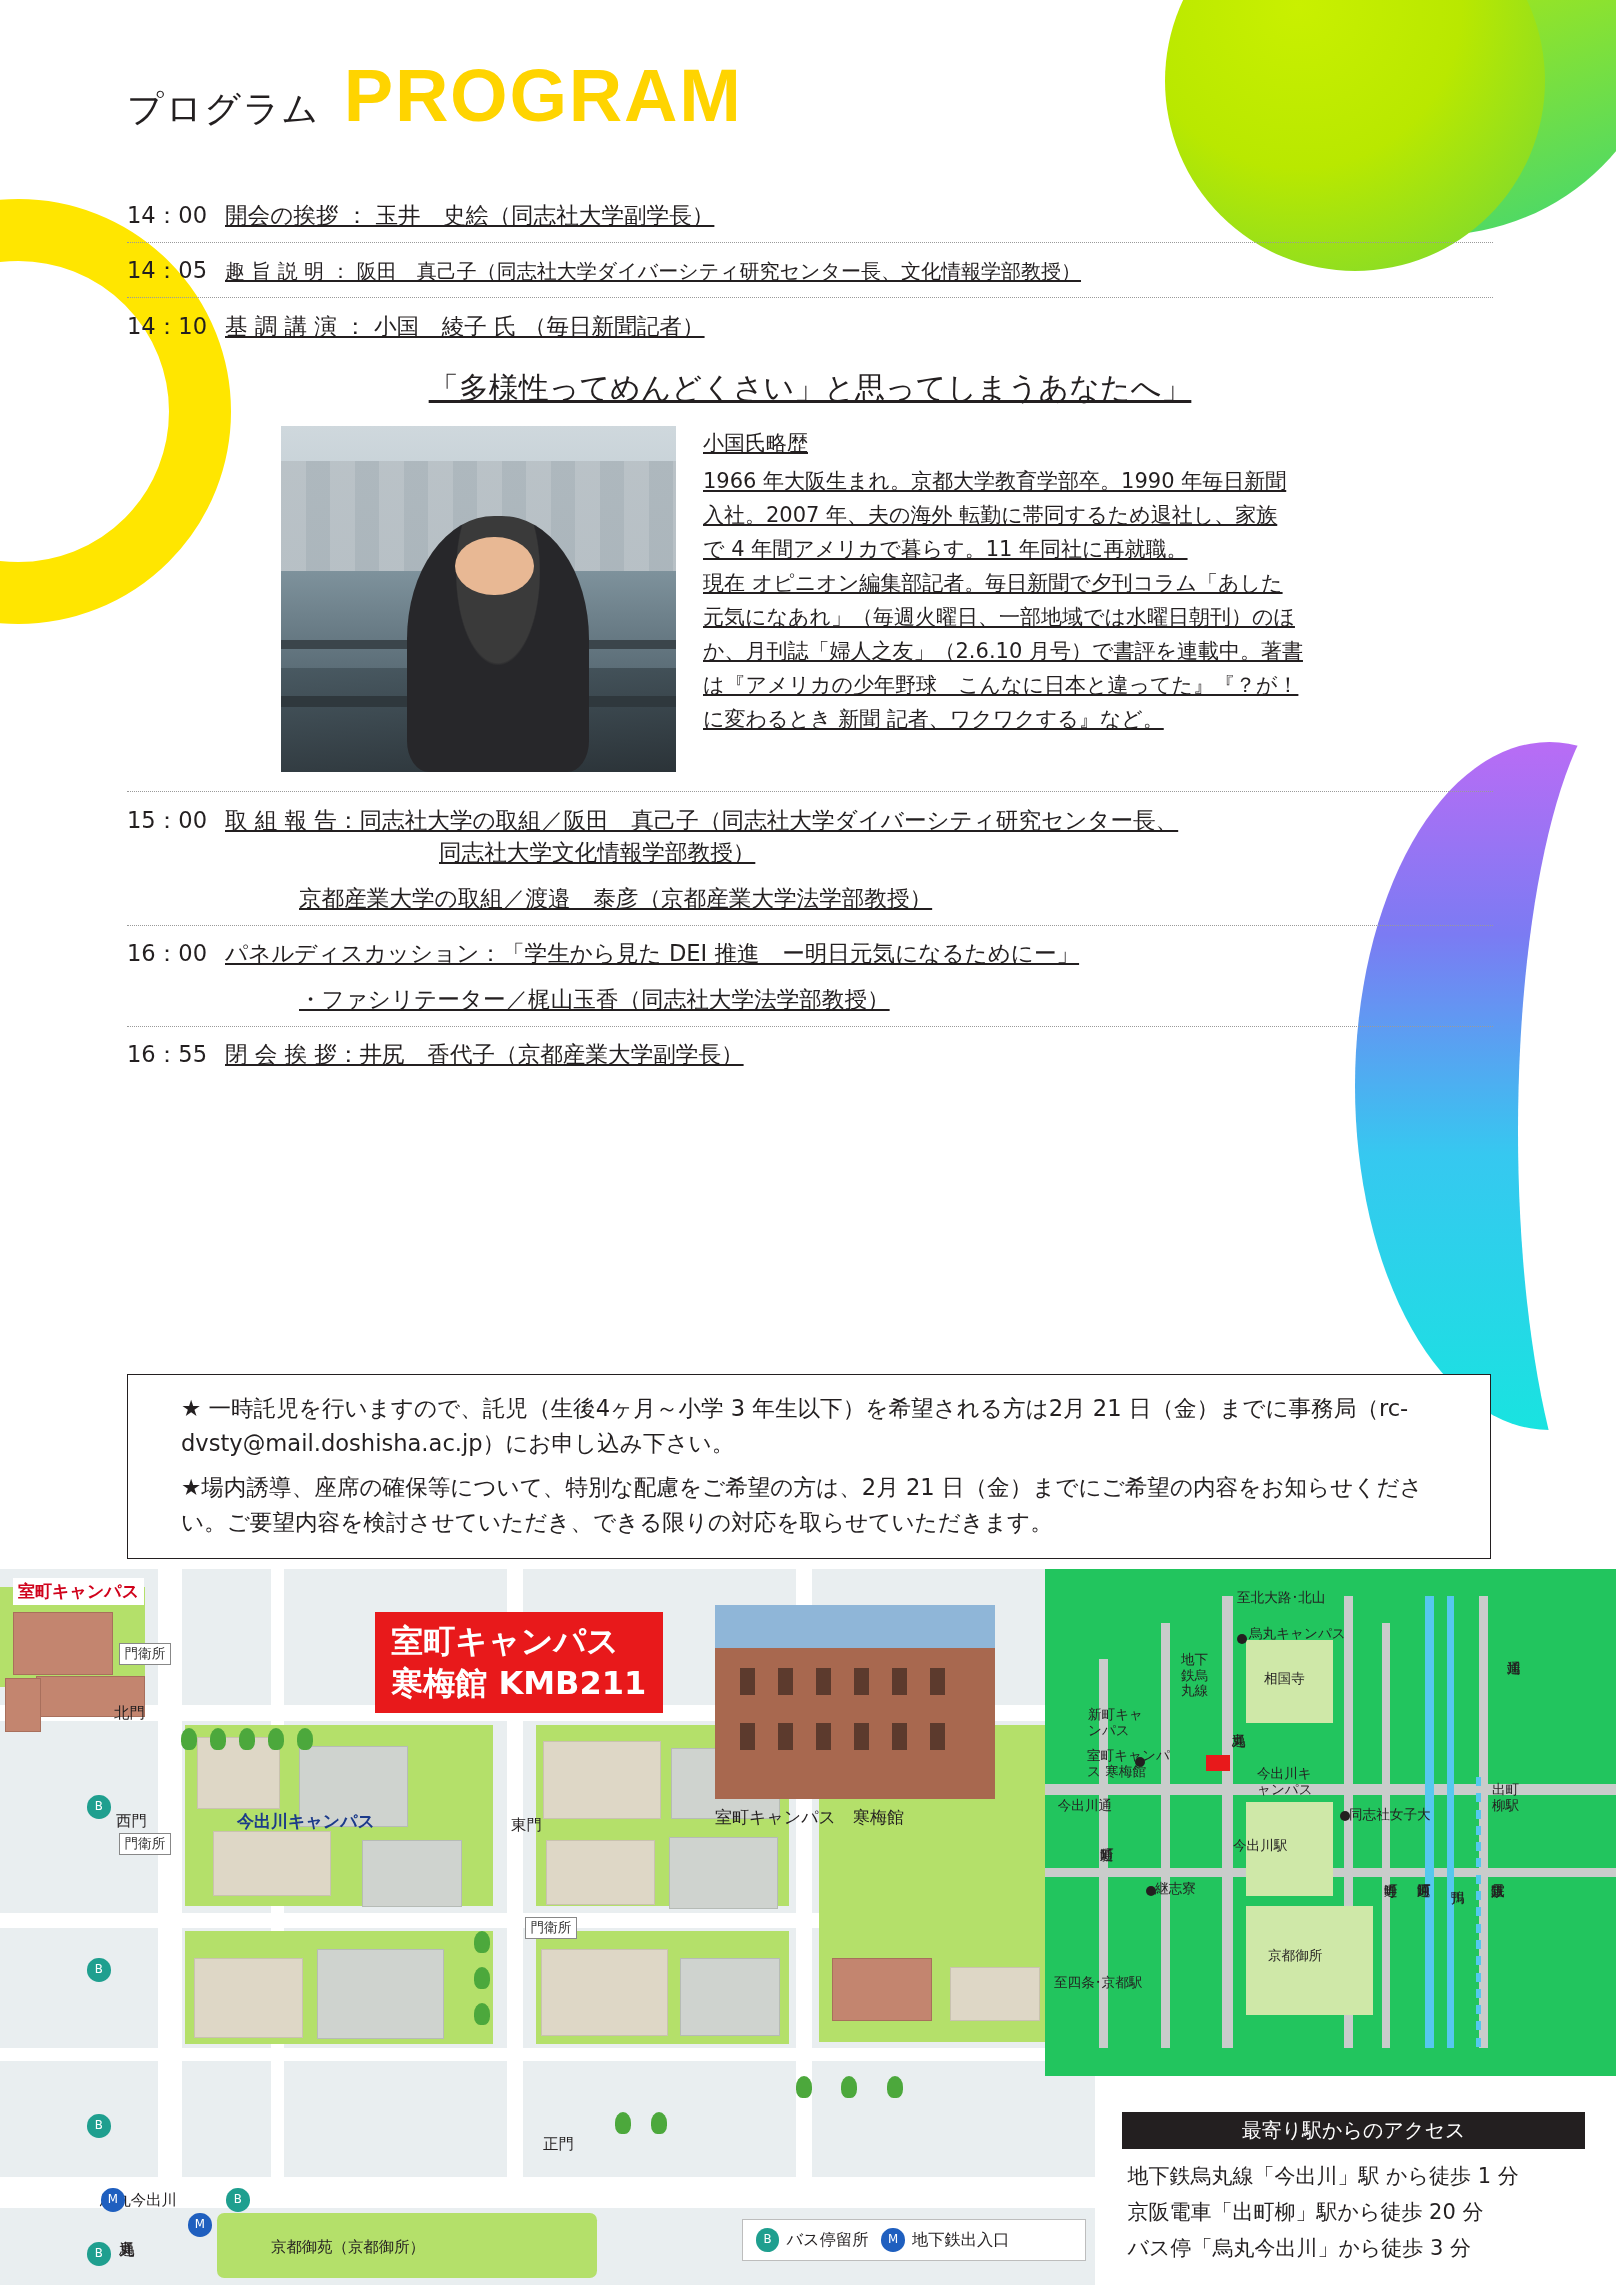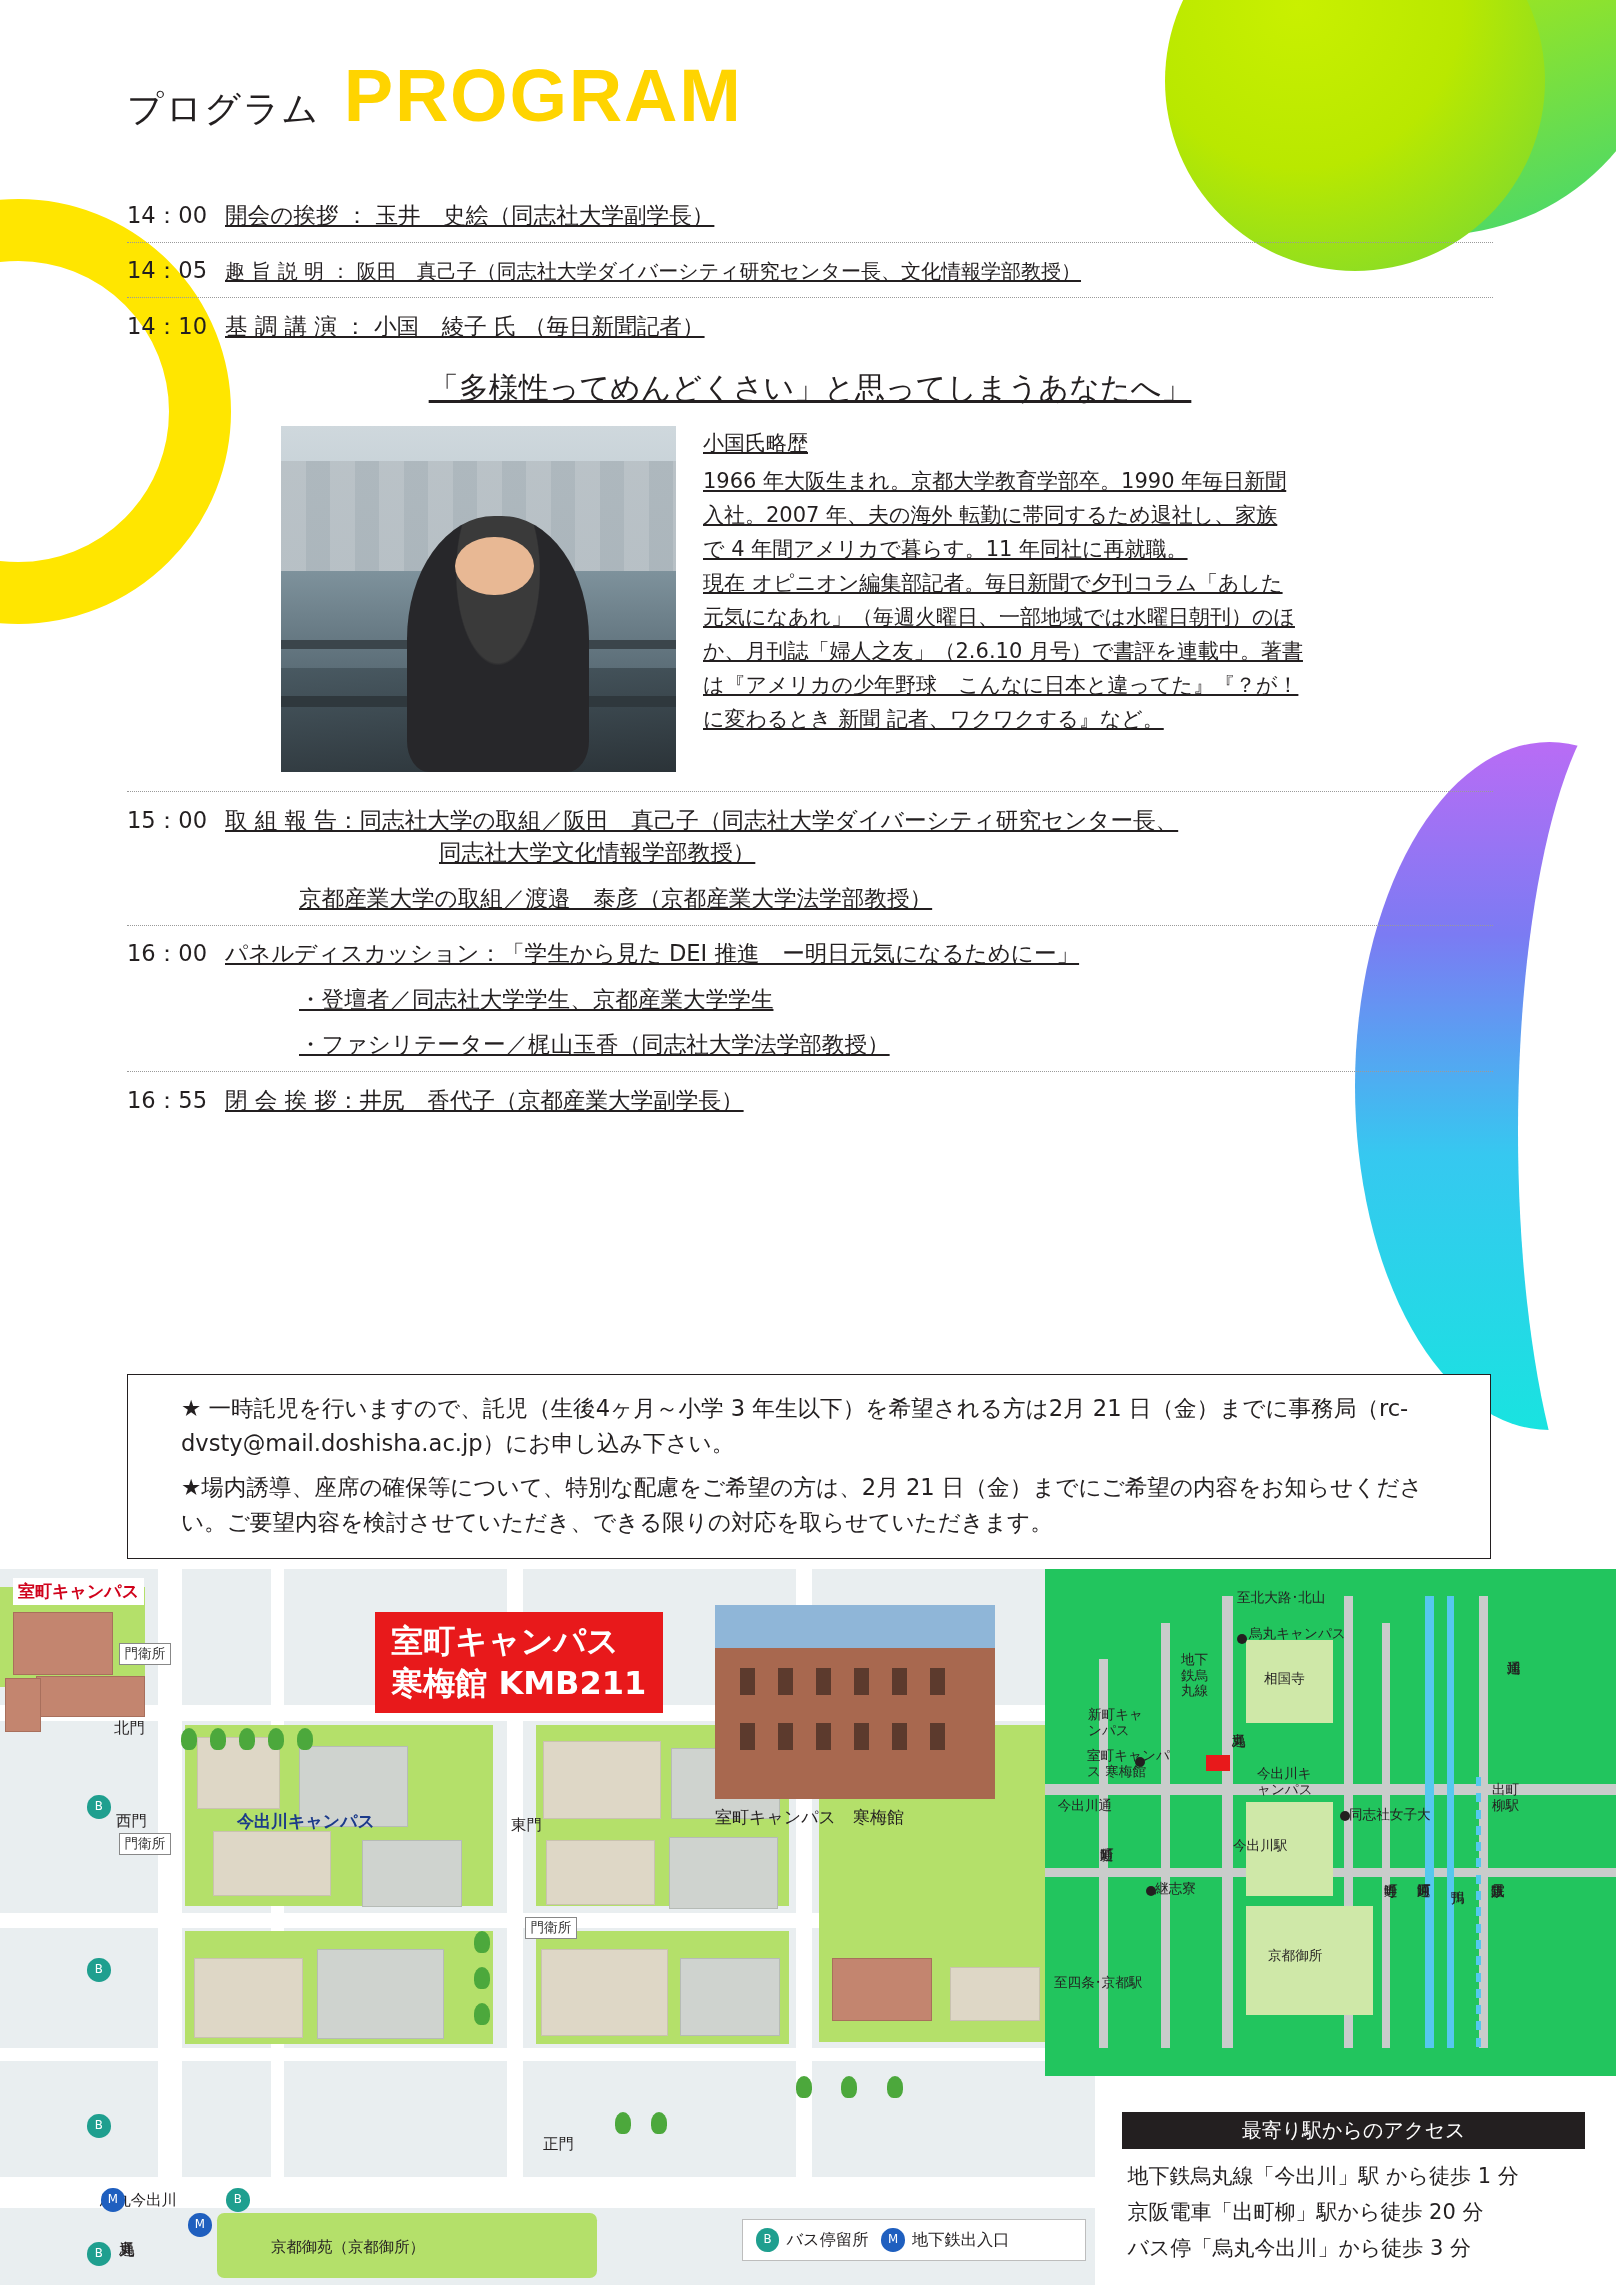--- a/index.html
+++ b/index.html
@@ -270,21 +270,20 @@
   </div>
 
   <div class="row">
     <span class="time">15：00</span><span class="body">取 組 報 告：同志社大学の取組／阪田　真己子（同志社大学ダイバーシティ研究センター長、</span>
     <span class="indent-2">同志社大学文化情報学部教授）</span>
     <span class="indent-3" style="margin-top:12.7px">京都産業大学の取組／渡邉　泰彦（京都産業大学法学部教授）</span>
   </div>
 
   <div class="row">
     <span class="time">16：00</span><span class="body">パネルディスカッション：「学生から見た DEI 推進　ー明日元気になるためにー」</span>
-    <span class="indent-3" style="margin-top:12.7px">・登壇者／同志社大学学生、京都産業大学学生</span>
     <span class="indent-3" style="margin-top:12.7px">・ファシリテーター／梶山玉香（同志社大学法学部教授）</span>
   </div>
 
   <div class="row">
     <span class="time">16：55</span><span class="body">閉 会 挨 拶：井尻　香代子（京都産業大学副学長）</span>
   </div>
 
 </div>
 
 <div class="notice">
@@ -341,21 +340,21 @@
     <div class="cm-tree" style="left:474px;top:398px"></div>
     <div class="cm-tree" style="left:474px;top:434px"></div>
     <div class="cm-tree" style="left:796px;top:507px"></div>
     <div class="cm-tree" style="left:841px;top:507px"></div>
     <div class="cm-tree" style="left:887px;top:507px"></div>
     <div class="cm-tree" style="left:615px;top:543px"></div>
     <div class="cm-tree" style="left:651px;top:543px"></div>
 
     <div class="cm-label red" style="left:12.7px;top:9px; background:#fff; padding:1.8px 5.4px;">室町キャンパス</div>
     <div class="cm-label" style="left:237px;top:241px;">今出川キャンパス</div>
-    <div class="cm-label black" style="left:114px;top:149px;text-align:center;">北門</div>
+    <div class="cm-label black" style="left:114px;top:134px;text-align:center;">北門</div>
     <div class="cm-label black" style="left:116px;top:242px;">西門</div>
     <div class="cm-label black" style="left:511px;top:246px;">東門</div>
     <div class="cm-label black" style="left:543px;top:565px;">正門</div>
     <div class="cm-label gate" style="left:119px;top:74px;">門衛所</div>
     <div class="cm-label gate" style="left:119px;top:264px;">門衛所</div>
     <div class="cm-label gate" style="left:525px;top:348px;">門衛所</div>
     <div class="cm-label black" style="left:100px;top:621px;">烏丸今出川</div>
     <div class="cm-label black" style="left:116px;top:660px;writing-mode:vertical-rl">烏丸通</div>
     <div class="cm-label black" style="left:271px;top:668px;">京都御苑（京都御所）</div>
 

